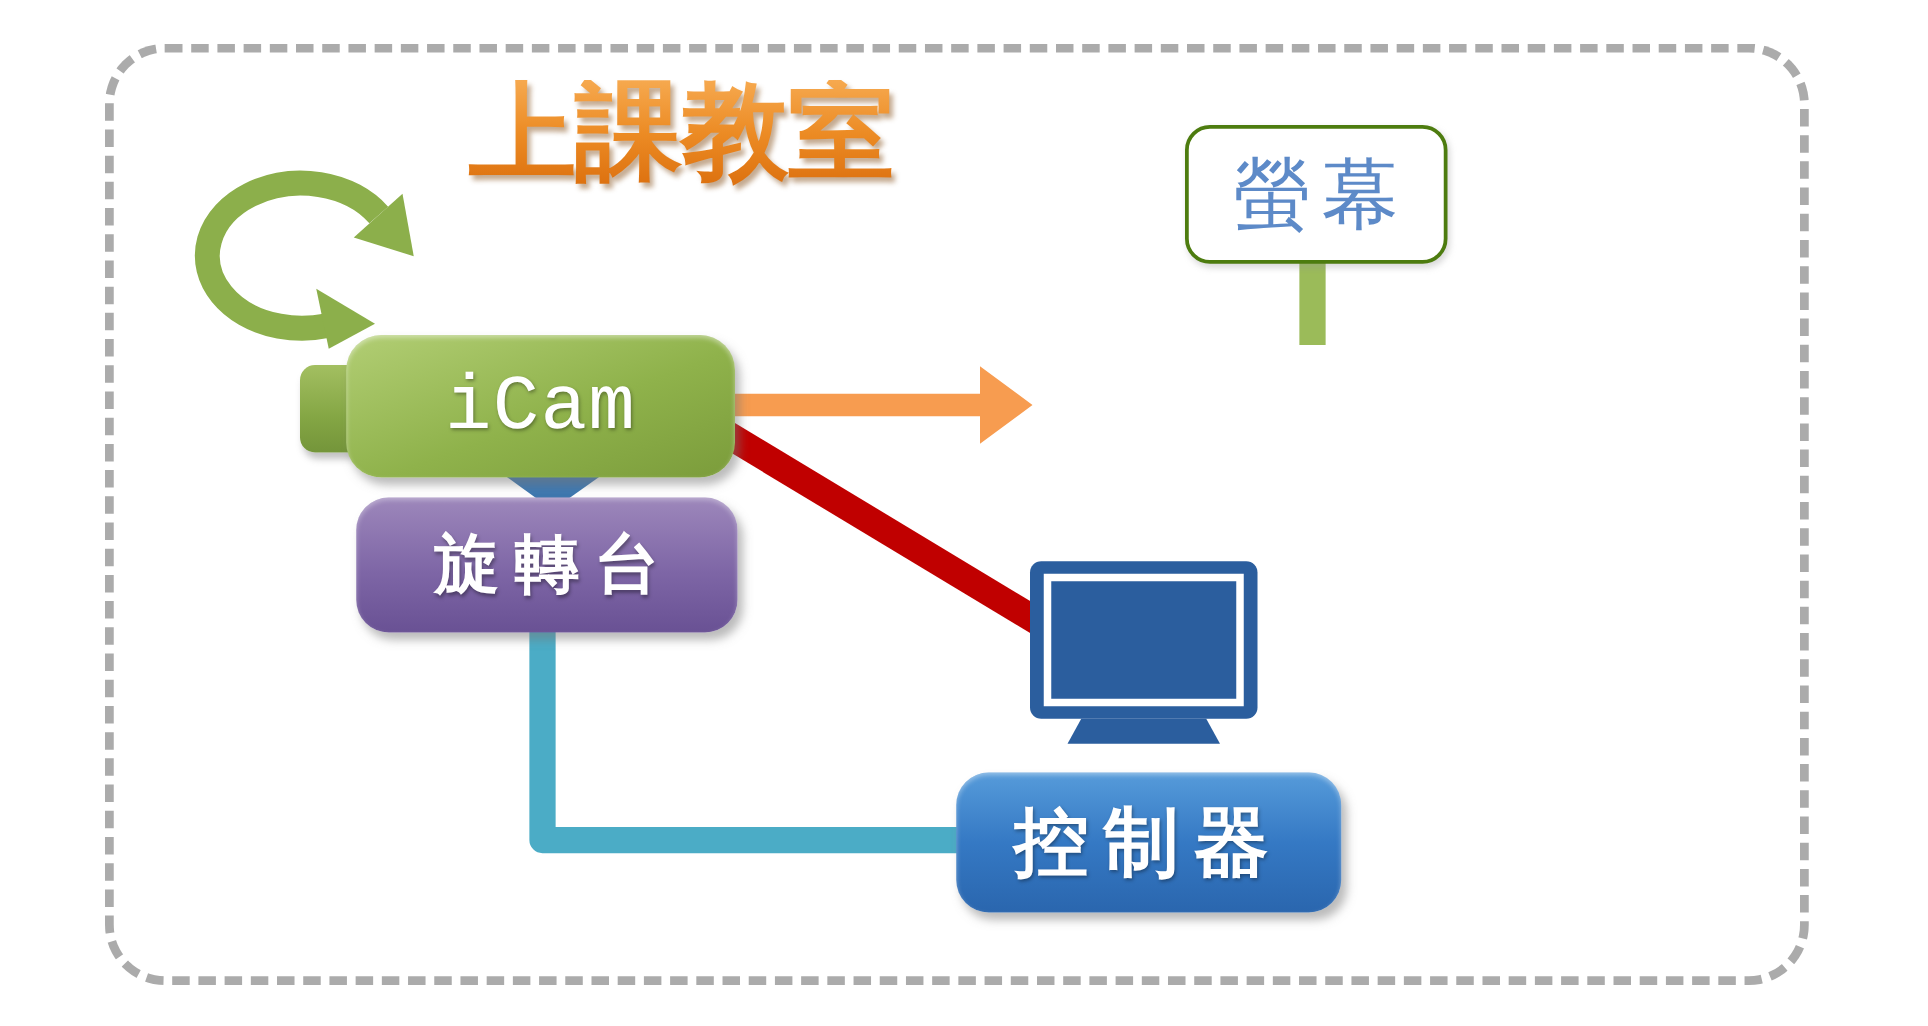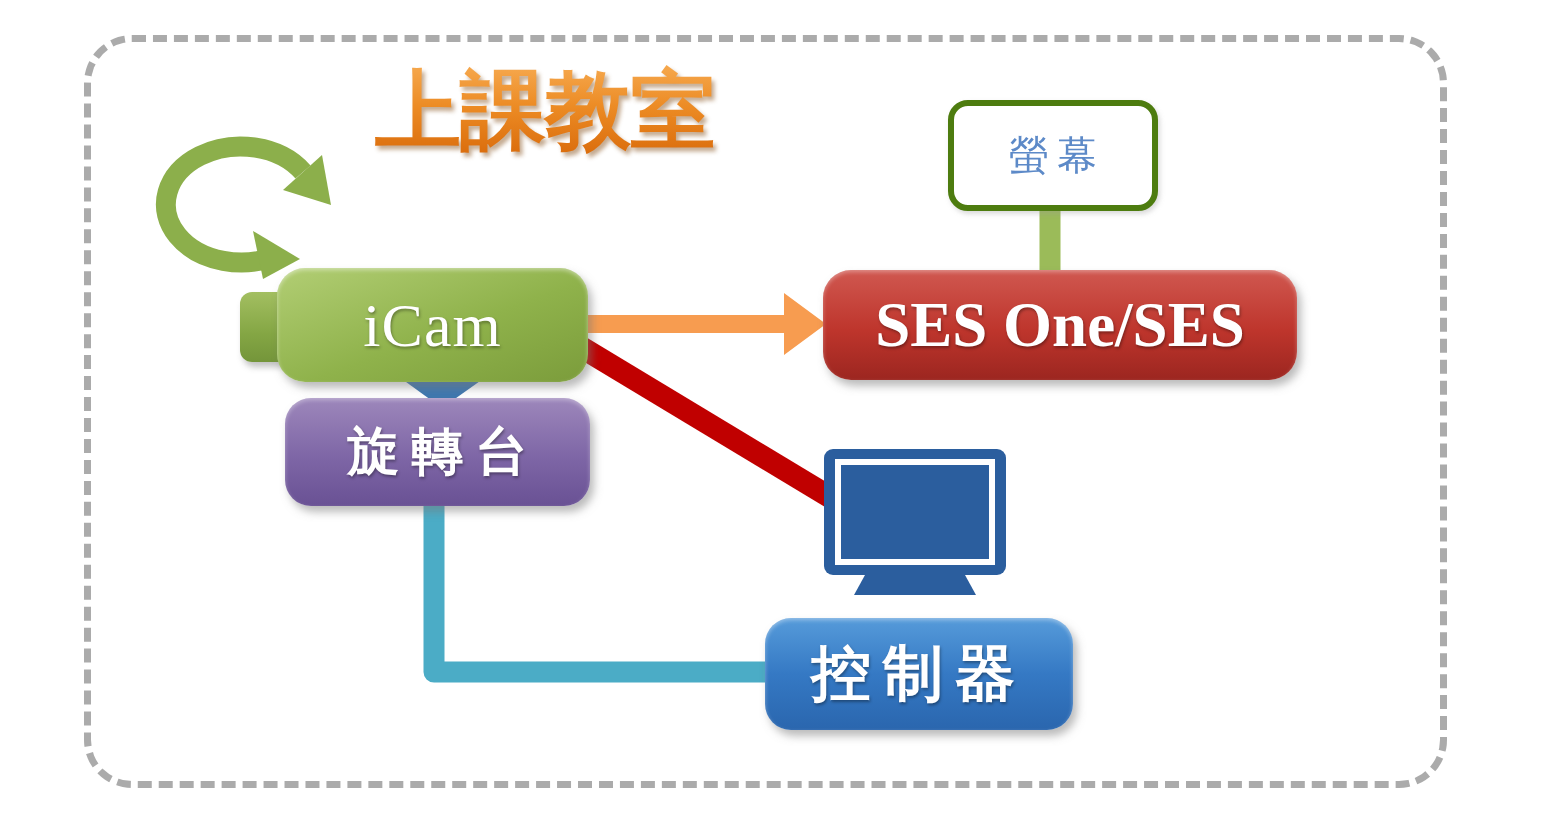--- a/index.html
+++ b/index.html
@@ -1,18 +1,18 @@
 <!DOCTYPE html>
 <html><head>
 <meta charset="utf-8">
 <style>
   html,body{margin:0;padding:0;background:#ffffff;}
   .stage{
     position:relative;width:1542px;height:821px;background:#ffffff;overflow:hidden;
-    font-family:Liberation Serif, serif;
+    font-family:Liberation Mono, monospace;
   }
   .frame{
     position:absolute;left:84px;top:35px;width:1363px;height:753px;
     border:7px dashed #ababab;border-radius:48px;box-sizing:border-box;
   }
   .title{
     position:absolute;left:365px;top:64px;width:360px;text-align:center;
     font-size:86px;font-weight:bold;line-height:1.1;color:#e8821e;
     text-shadow:3px 4px 3px rgba(125,66,8,0.45);
     letter-spacing:-1px;white-space:nowrap;
@@ -49,22 +49,22 @@
     font-size:52px;letter-spacing:12px;padding-left:12px;
   }
   .node-ses{
     left:823px;top:270px;width:474px;height:110px;border-radius:28px;
     background:linear-gradient(180deg,#d05850 0%,#be352c 55%,#9c2620 100%);
     box-shadow:4px 6px 8px rgba(120,120,120,0.5), inset 0 2px 4px rgba(255,255,255,0.35);
     font-size:63px;
   }
   .node-screen{
     left:948px;top:100px;width:210px;height:111px;border-radius:20px;
-    background:#ffffff;border:6px solid #4d7c0f;
-    font-size:40px;font-weight:normal;letter-spacing:8px;padding-left:8px;
+    background:#ffffff;border:3px solid #4d7c0f;
+    font-size:62px;font-weight:normal;letter-spacing:8px;padding-left:8px;
     color:#5d8ac8;text-shadow:none;
     box-shadow:2px 3px 5px rgba(150,150,150,0.35);
   }
   .node-controller{
     left:765px;top:618px;width:308px;height:112px;border-radius:26px;
     background:linear-gradient(180deg,#569bda 0%,#3579c4 50%,#2a66ae 100%);
     box-shadow:4px 6px 8px rgba(120,120,120,0.5), inset 0 2px 4px rgba(255,255,255,0.4);
     font-size:60px;letter-spacing:12px;padding-left:0;
   }
   .monitor{position:absolute;left:823px;top:448px;width:186px;height:150px;}
@@ -104,23 +104,20 @@
 
   <div class="lens-tab"></div>
   <div class="node node-icam">
     <span>iCam</span>
   </div>
 
   <div class="node node-turntable">
     <span>旋轉台</span>
   </div>
 
-  <div class="node node-ses">
-    <span>SES One/SES</span>
-  </div>
 
   <div class="node node-screen">
     <span>螢幕</span>
   </div>
 
   <div class="node node-controller">
     <span>控制器</span>
   </div>
 
   <svg class="monitor" viewBox="0 0 186 150">

